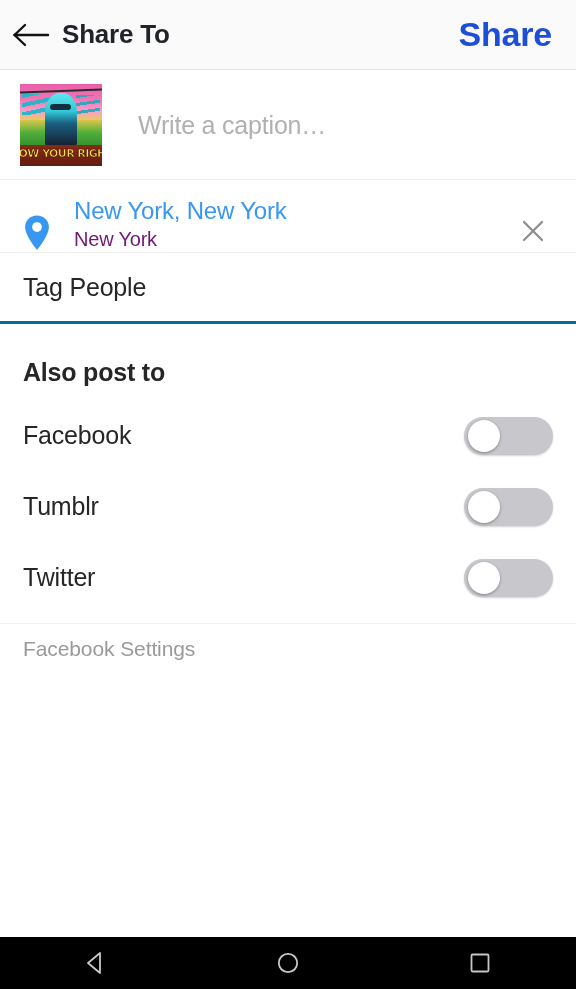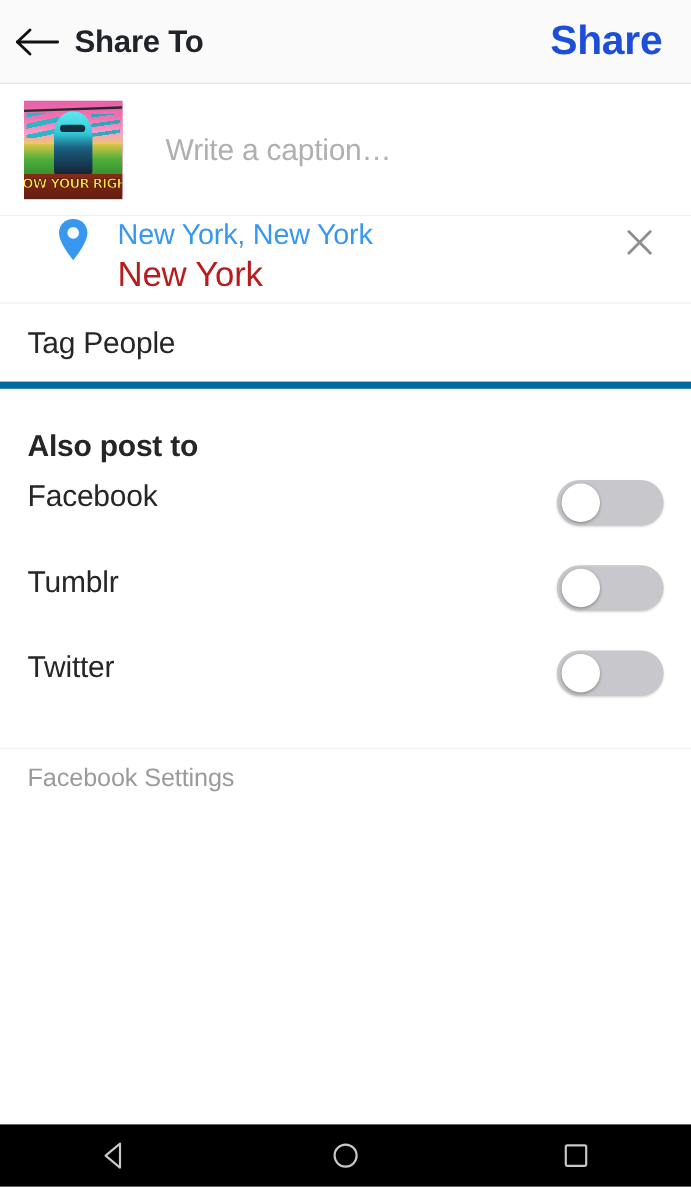--- a/index.html
+++ b/index.html
@@ -86,49 +86,48 @@
     white-space:nowrap; overflow:hidden;
   }
   .caption-input {
     margin-left:36px; font-size:25px; color:#b0b0b0; cursor:text;
     letter-spacing:-0.2px;
   }
 
   
   .location-row {
     position:absolute; top:181px; left:0; width:576px; height:72px;
-    display:flex; align-items:flex-start; background:#fff;
+    display:flex; align-items:flex-end; background:#fff;
     border-bottom:1px solid #efefef;
-    padding-left:24px;
   }
   .pin-wrap { width:74px; display:flex; justify-content:center; flex:none; }
   .loc-text { display:flex; flex-direction:column; justify-content:center; }
   .loc-primary { font-size:24px; color:#3897f0; line-height:1.25; letter-spacing:-0.2px; }
-  .loc-secondary { font-size:29px; color:#b91c1c; line-height:1.3; letter-spacing:-0.2px; }
+  .loc-secondary { font-size:20px; color:#701a75; line-height:1.3; letter-spacing:-0.2px; }
   .loc-clear {
     margin-left:auto; margin-right:22px; width:42px; height:42px;
     display:flex; align-items:center; justify-content:center; cursor:pointer;
   }
 
   
   .tag-row {
     position:absolute; top:254px; left:0; width:576px; height:70px;
     display:flex; align-items:center; background:#fff;
-    border-bottom:6px solid #0369a1;
+    border-bottom:3px solid #0369a1;
   }
   .tag-label { margin-left:23px; font-size:25px; color:#262626; letter-spacing:-0.2px; }
 
   
   .section-title {
     position:absolute; top:358px; left:23px;
     font-size:25px; font-weight:bold; color:#262626; letter-spacing:-0.2px;
   }
   .social-list { position:absolute; top:400px; left:0; width:576px; }
   .social-row {
-    height:71px; display:flex; padding:0 23px 0 23px;
+    height:71px; display:flex; align-items:center; padding:0 23px 0 23px;
   }
   .social-label { font-size:25px; color:#262626; letter-spacing:-0.2px; }
   .toggle {
     margin-left:auto; width:89px; height:38px; border-radius:19px;
     background:#c7c7cc; position:relative; cursor:pointer;
     box-shadow:0 1px 2px rgba(0,0,0,0.18);
   }
   .toggle .knob {
     position:absolute; top:3px; left:4px; width:32px; height:32px;
     border-radius:50%; background:#ffffff;

